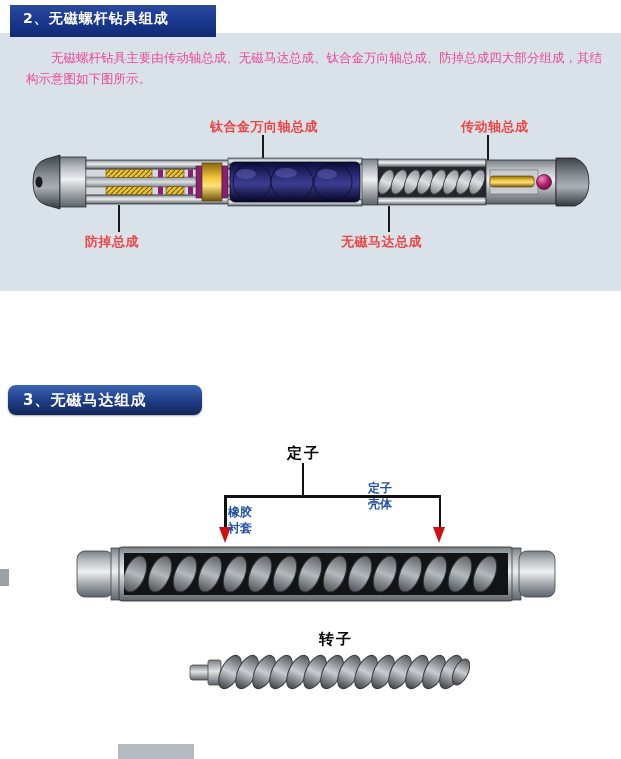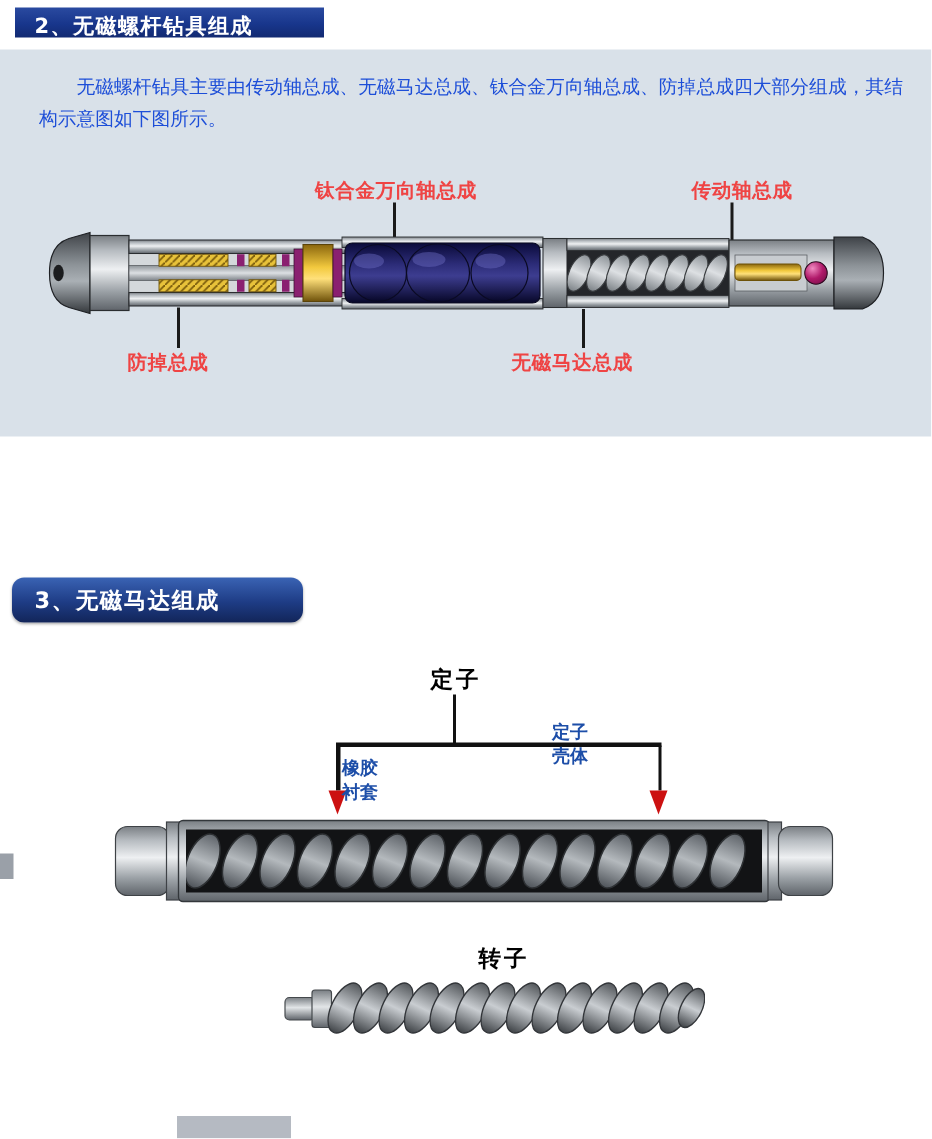--- a/index.html
+++ b/index.html
@@ -4,29 +4,29 @@
 <style>
   * { margin:0; padding:0; box-sizing:border-box; }
   html, body { background:#ffffff; }
   #page {
     position:relative; width:621px; height:759px; background:#ffffff;
     font-family:"DejaVu Sans","Liberation Sans",sans-serif; overflow:hidden;
   }
   .abs { position:absolute; }
 
   .banner2 {
-    left:10px; top:5px; width:206px; height:20px;
+    left:10px; top:5px; width:206px; height:32px;
     background:linear-gradient(180deg,#2a4aa0 0%, #18368c 55%, #122a72 100%);
     color:#fff; font-weight:bold; font-size:14px; line-height:26px;
     padding-left:13px; letter-spacing:1px;
   }
   .panel { left:0; top:33px; width:621px; height:258px; background:#d9e1e9; }
 
   .body-text {
-    color:#1d4ed8; font-size:12.5px; line-height:21px;
+    color:#ec4899; font-size:12.5px; line-height:21px;
     text-indent:2em; text-align:justify;
   }
   .b2 { left:26px; top:47px; width:576px; }
   .b3 { left:26px; top:384px; width:576px; }
 
   .lbl-blue {
     color:#ef4444; font-weight:bold; font-size:13px;
     letter-spacing:0.5px; white-space:nowrap;
   }
   .ptr { background:#1a1a1a; width:1.5px; }

